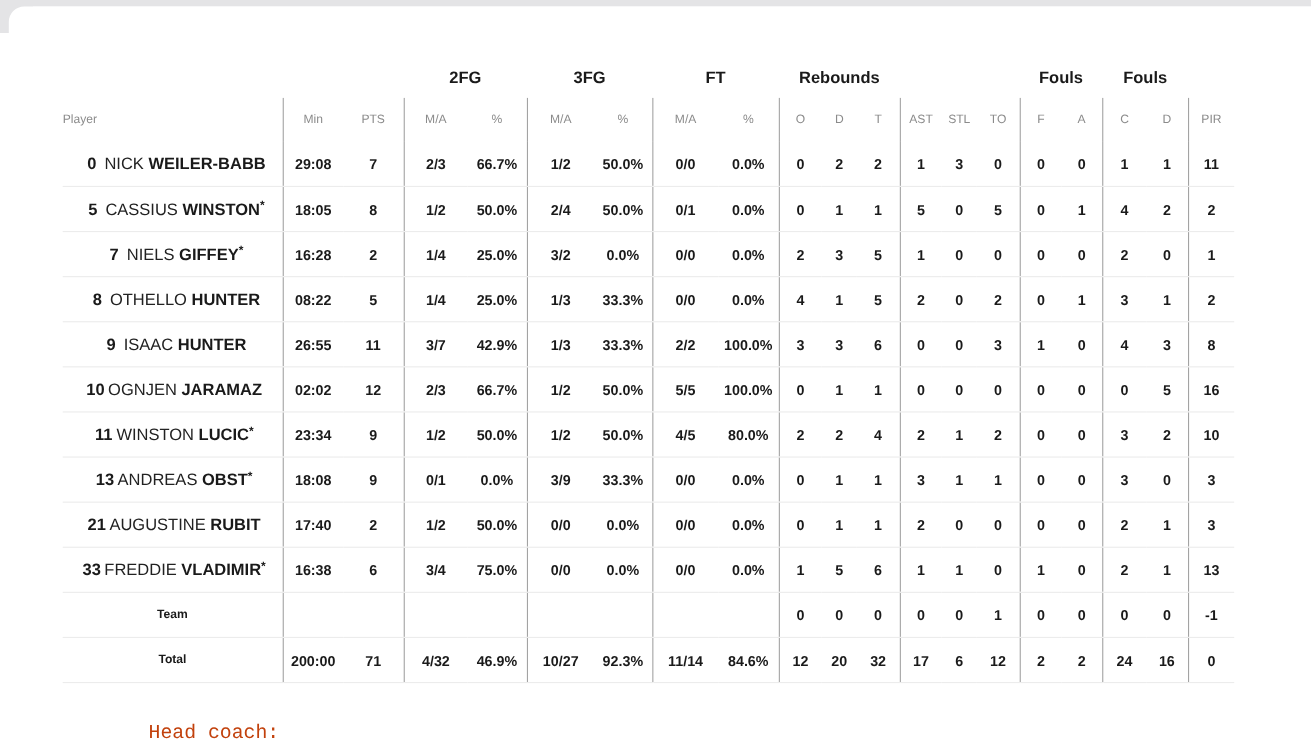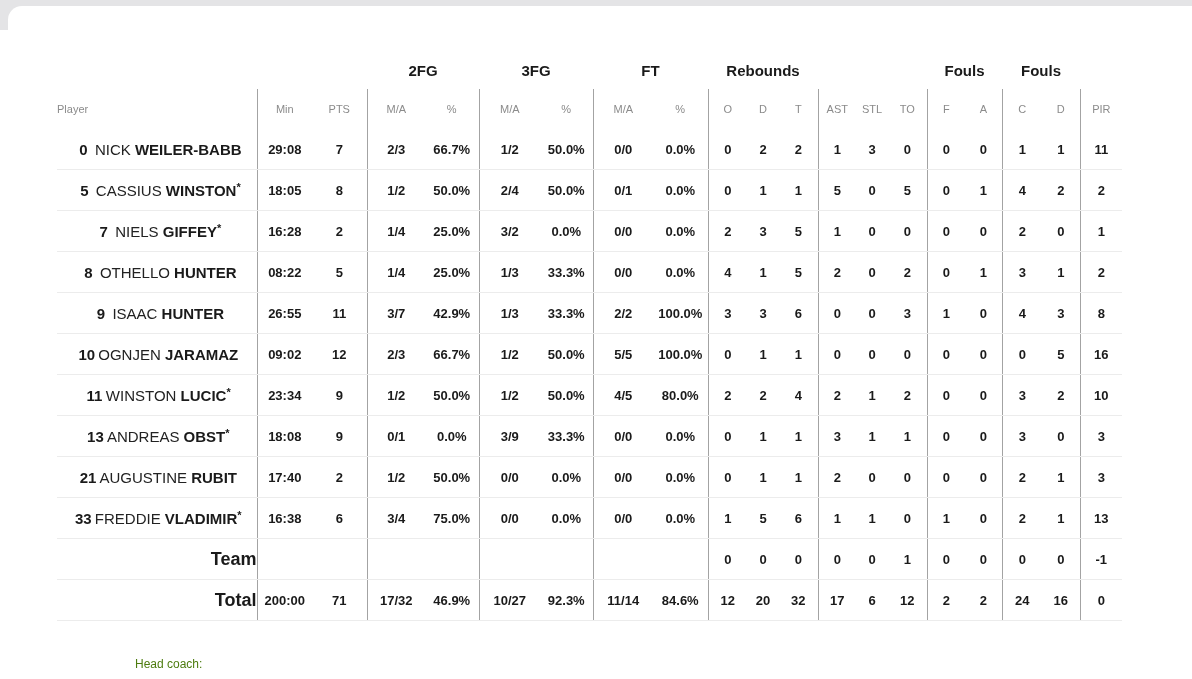--- a/index.html
+++ b/index.html
@@ -25,24 +25,24 @@
   tr.colhead-row th{height:40px;font-size:11px;color:var(--muted);text-align:center;vertical-align:middle;}
   tr.colhead-row th.player-col{text-align:left;}
   
   tbody td{height:40px;font-size:13px;font-weight:600;color:var(--text);
     text-align:center;vertical-align:middle;border-bottom:1px solid var(--divider);}
   tbody td.player-cell{text-align:center;font-size:15px;font-weight:400;white-space:nowrap;}
   .jersey{display:inline-block;width:23px;font-weight:600;color:var(--text);}
   .fname{font-weight:400;color:#222;}
   .lname{font-weight:800;color:var(--text);}
   .star{font-size:11px;font-weight:800;vertical-align:top;line-height:1;}
-  td.row-label{text-align:right;font-size:18px;font-weight:800;color:var(--text);}
+  td.row-label{text-align:center;font-size:11px;font-weight:800;color:var(--text);}
   
   .vline{border-left:1px solid var(--separator);}
-  .coach{margin:36px 0 0 127px;font-size:12px;color:#4d7c0f;}
+  .coach{margin:36px 0 0 127px;font-size:18px;color:#c2410c;font-family:Liberation Mono, monospace;}
 </style>
 </head>
 <body>
 
 <div class="topbar"></div>
 <div class="corner-bg"></div>
 
 <div class="card">
   <table>
     <colgroup>
@@ -208,21 +208,21 @@
           <td>0</td>
           <td>3</td>
           <td class="vline">1</td>
           <td>0</td>
           <td class="vline">4</td>
           <td>3</td>
           <td class="vline">8</td>
         </tr>
         <tr>
           <td class="player-cell"><span class="jersey">10</span><span class="fname">OGNJEN </span><span class="lname">JARAMAZ</span></td>
-          <td class="vline">09:02</td>
+          <td class="vline">02:02</td>
           <td>12</td>
           <td class="vline">2/3</td>
           <td>66.7%</td>
           <td class="vline">1/2</td>
           <td>50.0%</td>
           <td class="vline">5/5</td>
           <td>100.0%</td>
           <td class="vline">0</td>
           <td>1</td>
           <td>1</td>
@@ -342,21 +342,21 @@
           <td class="vline">0</td>
           <td>0</td>
           <td class="vline">0</td>
           <td>0</td>
           <td class="vline">-1</td>
         </tr>
         <tr>
           <td class="row-label">Total</td>
           <td class="vline">200:00</td>
           <td>71</td>
-          <td class="vline">17/32</td>
+          <td class="vline">4/32</td>
           <td>46.9%</td>
           <td class="vline">10/27</td>
           <td>92.3%</td>
           <td class="vline">11/14</td>
           <td>84.6%</td>
           <td class="vline">12</td>
           <td>20</td>
           <td>32</td>
           <td class="vline">17</td>
           <td>6</td>

